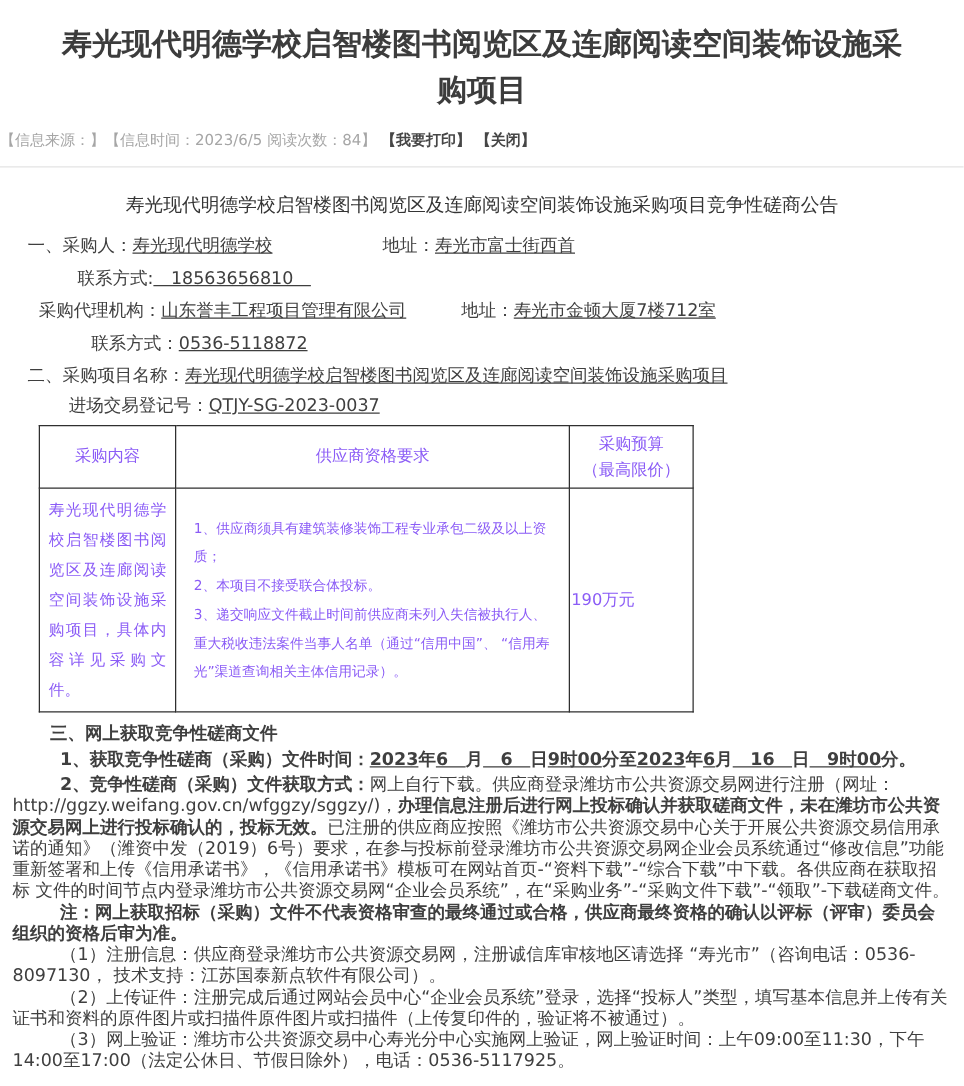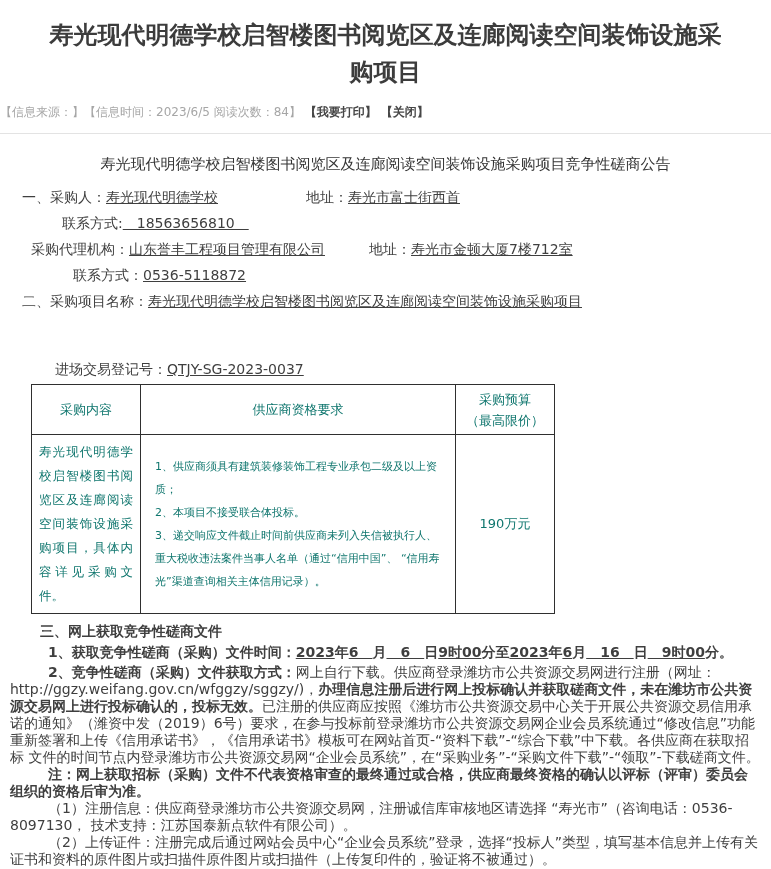--- a/index.html
+++ b/index.html
@@ -20,38 +20,38 @@
   .content { padding:21px 10px 6px; font-size:14px; }
   .notice-heading {
     text-align:center; font-size:15px; font-weight:400;
     color:#353535; margin:0 0 10px;
   }
   .s1line { line-height:26px; margin-left:12px; }
   .indent-contact1 { margin-left:52px; }
   .indent-agency  { margin-left:21px; }
   .indent-contact2{ margin-left:63px; }
   .s2line { line-height:22px; margin-left:12px; }
-  .indent-reg   { margin-left:45px;margin-top:44px; }
+  .indent-reg   { margin-left:45px; }
   .indent-intro { margin-left:43px; }
 
   .u { text-decoration:underline; }
   .b { font-weight:700; }
   .gap-lg { display:inline-block; width:88px; }
   .gap-md { display:inline-block; width:44px; }
 
-  .req-table { border-collapse:collapse; table-layout:fixed; margin:4px 0 3px 21px; color:#0f766e; }
+  .req-table { border-collapse:collapse; table-layout:fixed; margin:4px 0 3px 21px; color:#8b5cf6; }
   .req-table th, .req-table td { border:1px solid #2f2f2f; font-weight:400; vertical-align:middle; }
   .th-cell { height:47px; text-align:center; font-size:13px; line-height:21px; }
   .col-content { width:106px; }
   .col-req     { width:312px; }
   .col-budget  { width:96px; }
   .td-content { padding:5px 7px; font-size:12.5px; line-height:24px; text-align:justify; }
   .td-req     { padding:3px 14px; font-size:11px; line-height:23px; }
   .td-req div { margin:0; }
-  .td-budget  { text-align:center; font-size:13px; }
+  .td-budget  { text-align:left; font-size:13px; }
 
   .s3 { margin-top:7px; }
   .s3-heading { font-weight:700; margin:0 0 0 30px; line-height:20px; }
   .p1 { margin:1px 0 2px; line-height:20px; text-indent:38px; }
   .flow { margin:0; line-height:17px; text-indent:38px; }
 </style>
 </head>
 <body>
 
 <div class="page">

